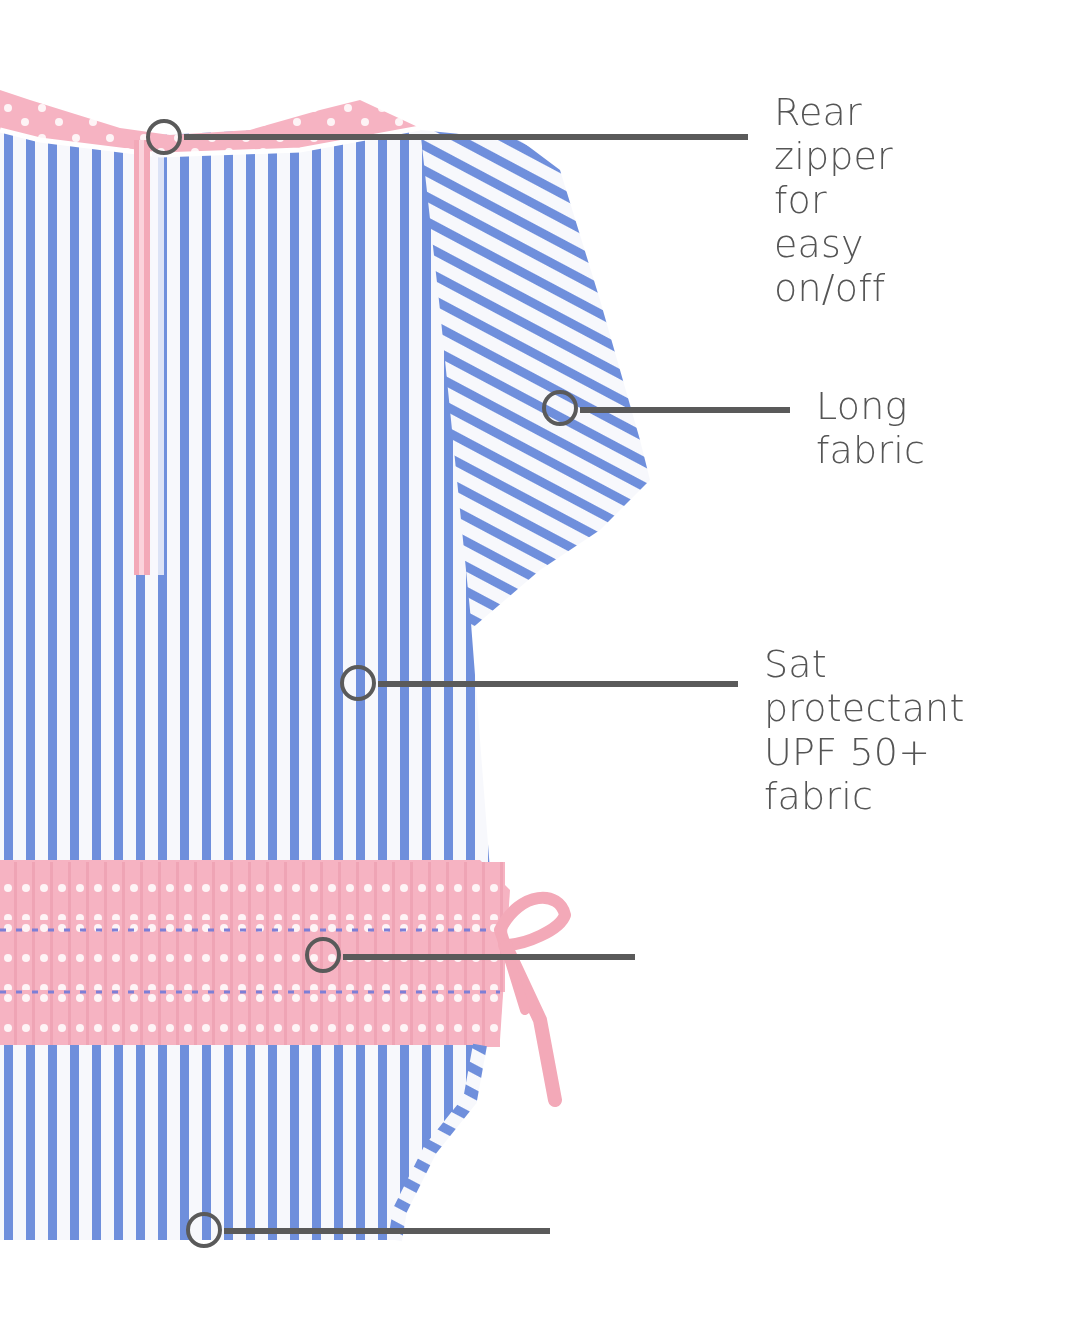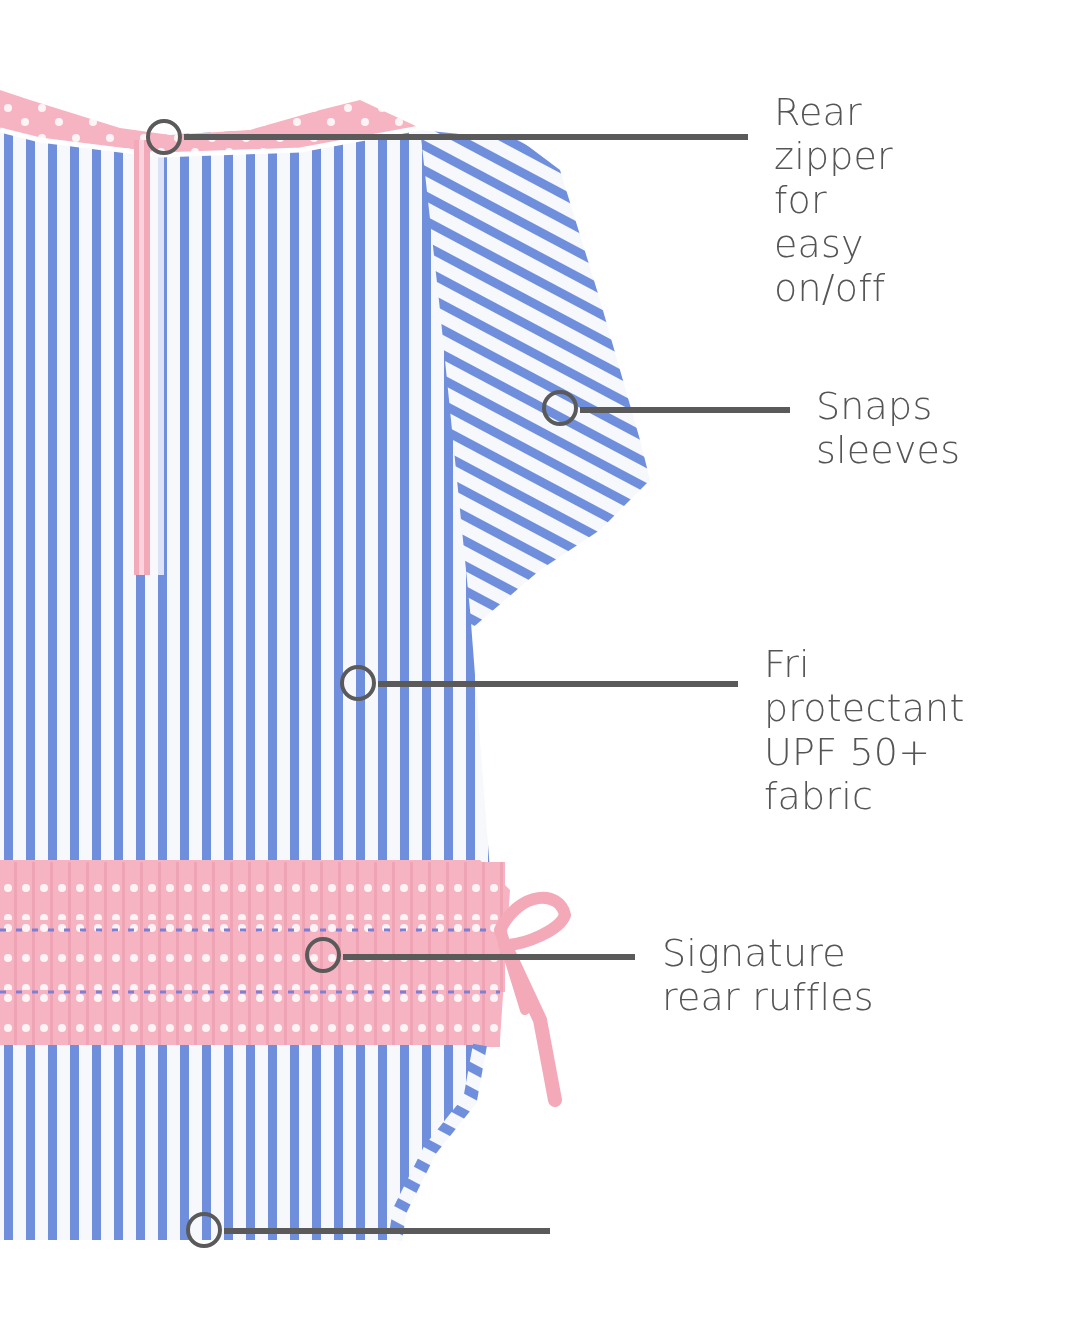--- a/index.html
+++ b/index.html
@@ -104,27 +104,26 @@
     <path d="M480 1035 L470 1090 L430 1140 L400 1200 L395 1230" fill="none" stroke="url(#dstripe)" stroke-width="14"></path>
   </svg>
 
   <div class="callout-circle" style="left:146px; top:109px;"></div>
   <div class="callout-line" style="left:184px; top:124px; width:564px;"></div>
   <div class="callout-label" style="left:774px; top:80px;">Rear zipper for
 easy on/off</div>
 
   <div class="callout-circle" style="left:542px; top:380px;"></div>
   <div class="callout-line" style="left:580px; top:397px; width:210px;"></div>
-  <div class="callout-label" style="left:816px; top:374px;">Snaps sleeves</div>
+  <div class="callout-label" style="left:816px; top:374px;">Long fabric</div>
 
   <div class="callout-circle" style="left:340px; top:655px;"></div>
   <div class="callout-line" style="left:378px; top:671px; width:360px;"></div>
-  <div class="callout-label" style="left:764px; top:632px;">Fri protectant
+  <div class="callout-label" style="left:764px; top:632px;">Sat protectant
 UPF 50+ fabric</div>
 
   <div class="callout-circle" style="left:305px; top:927px;"></div>
   <div class="callout-line" style="left:343px; top:944px; width:292px;"></div>
-  <div class="callout-label" style="left:662px; top:921px;">Signature rear ruffles</div>
 
   <div class="callout-circle" style="left:186px; top:1202px;"></div>
   <div class="callout-line" style="left:224px; top:1218px; width:326px;"></div>
 
 </div>
 
 </body></html>

